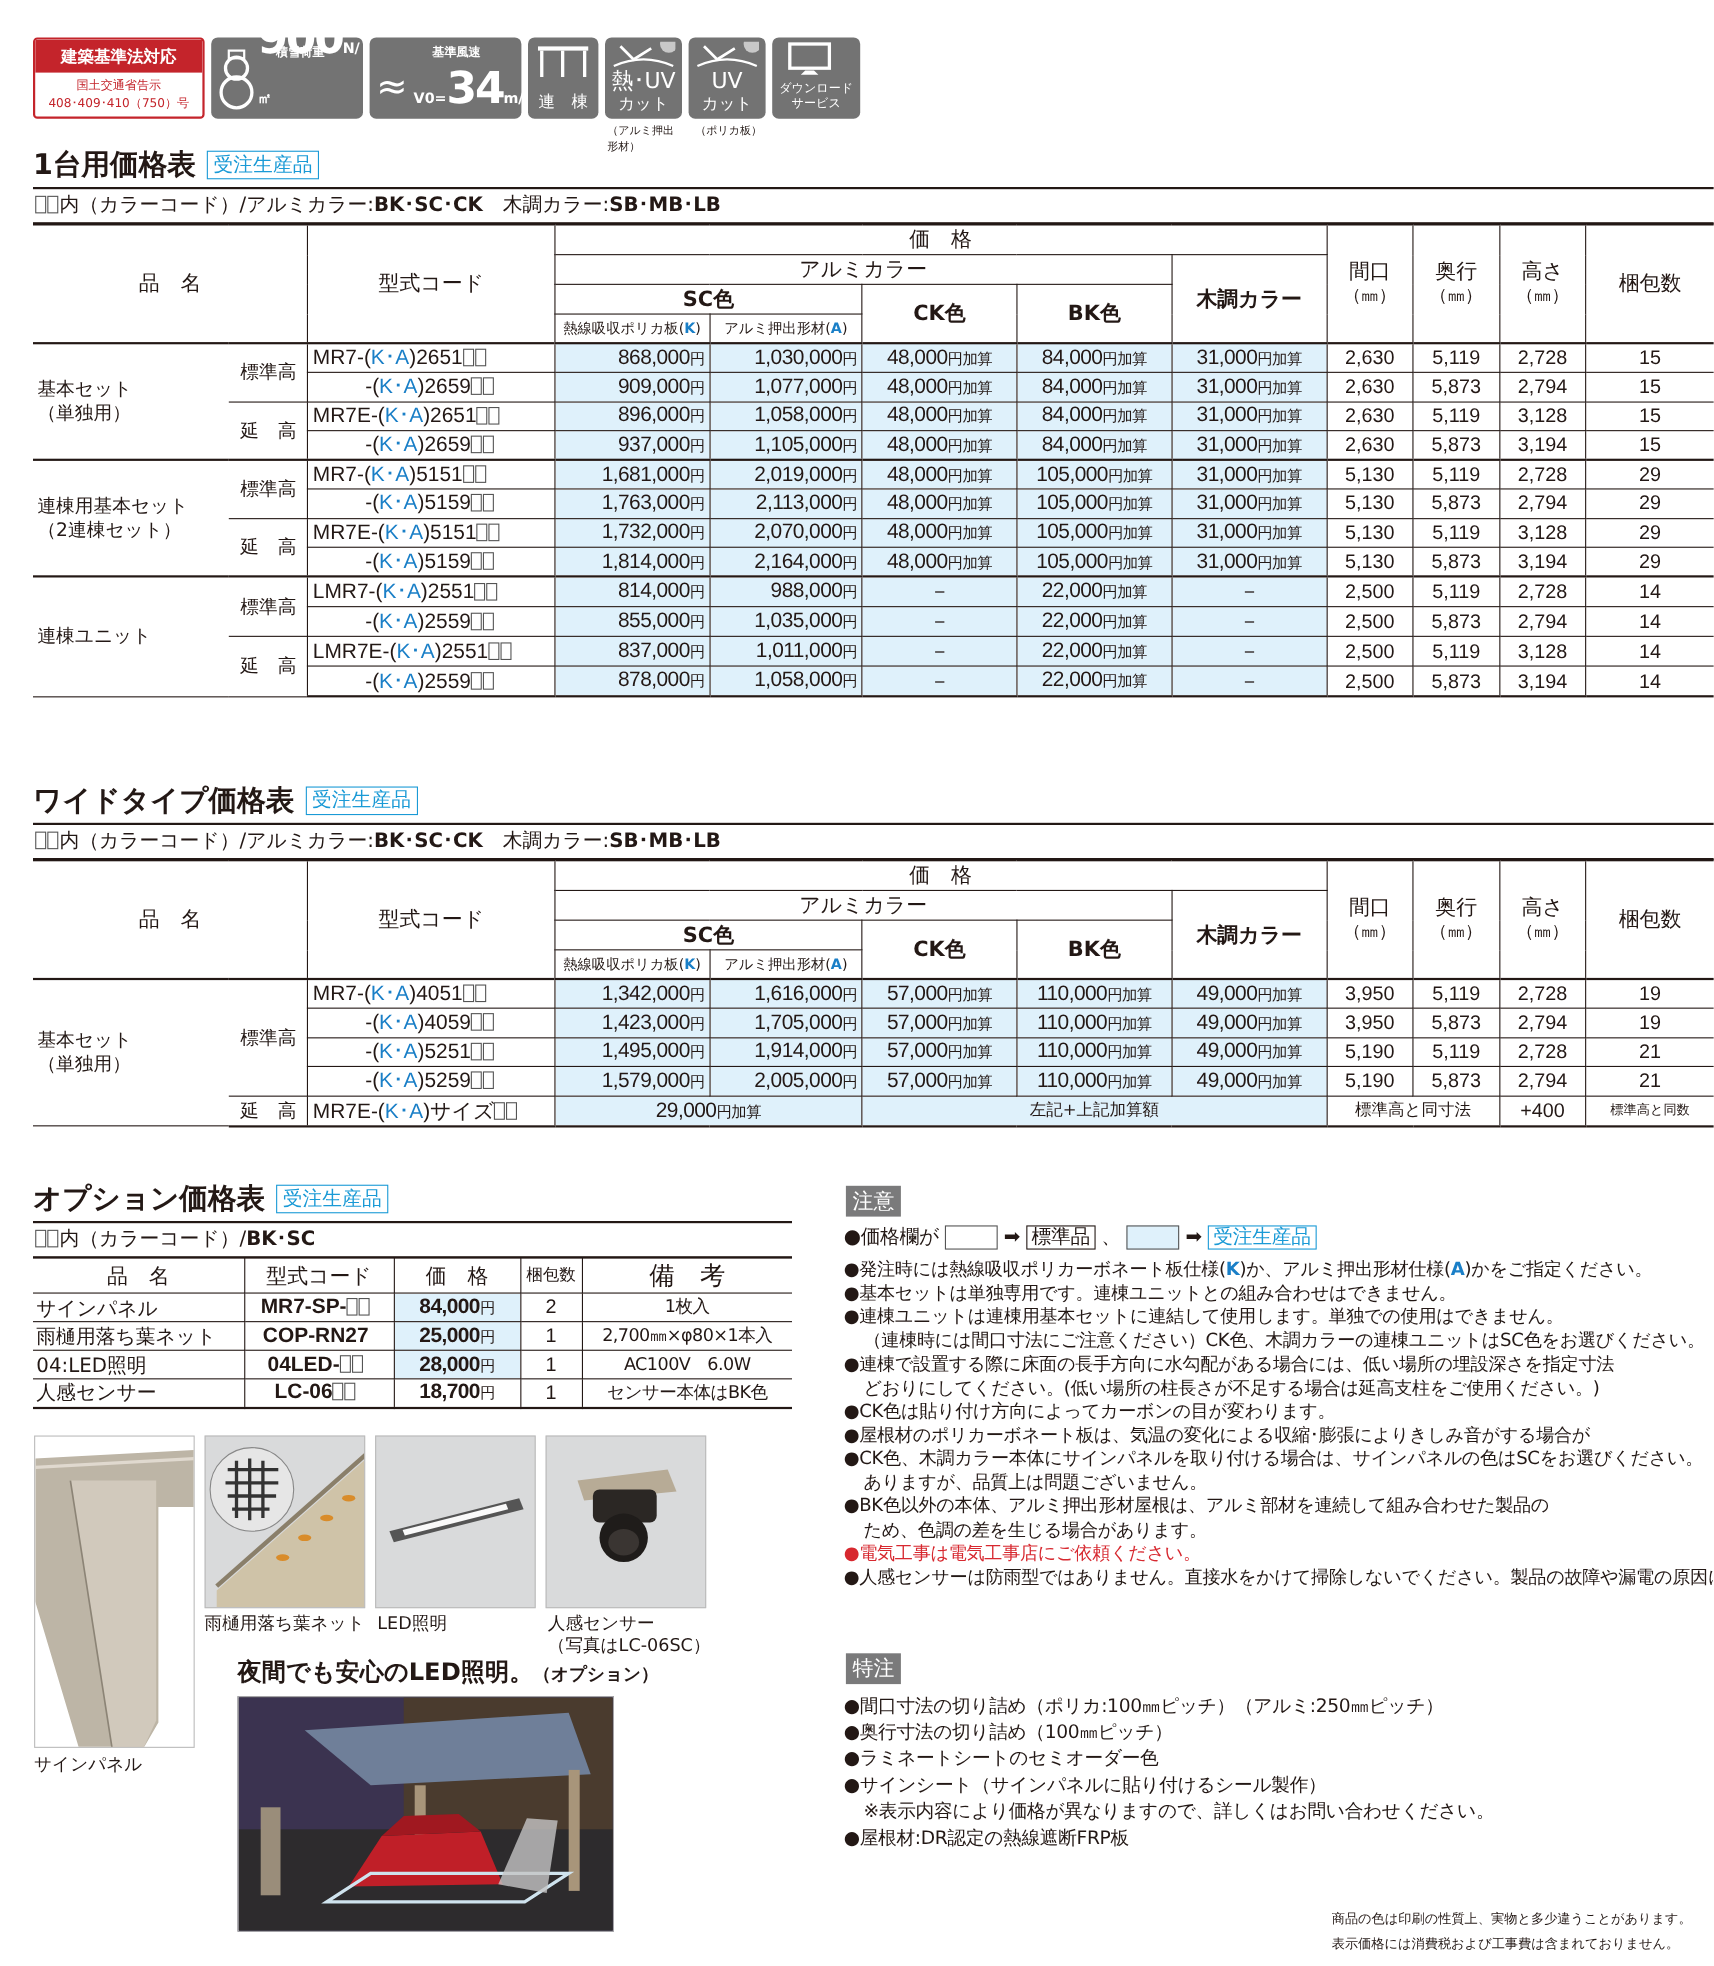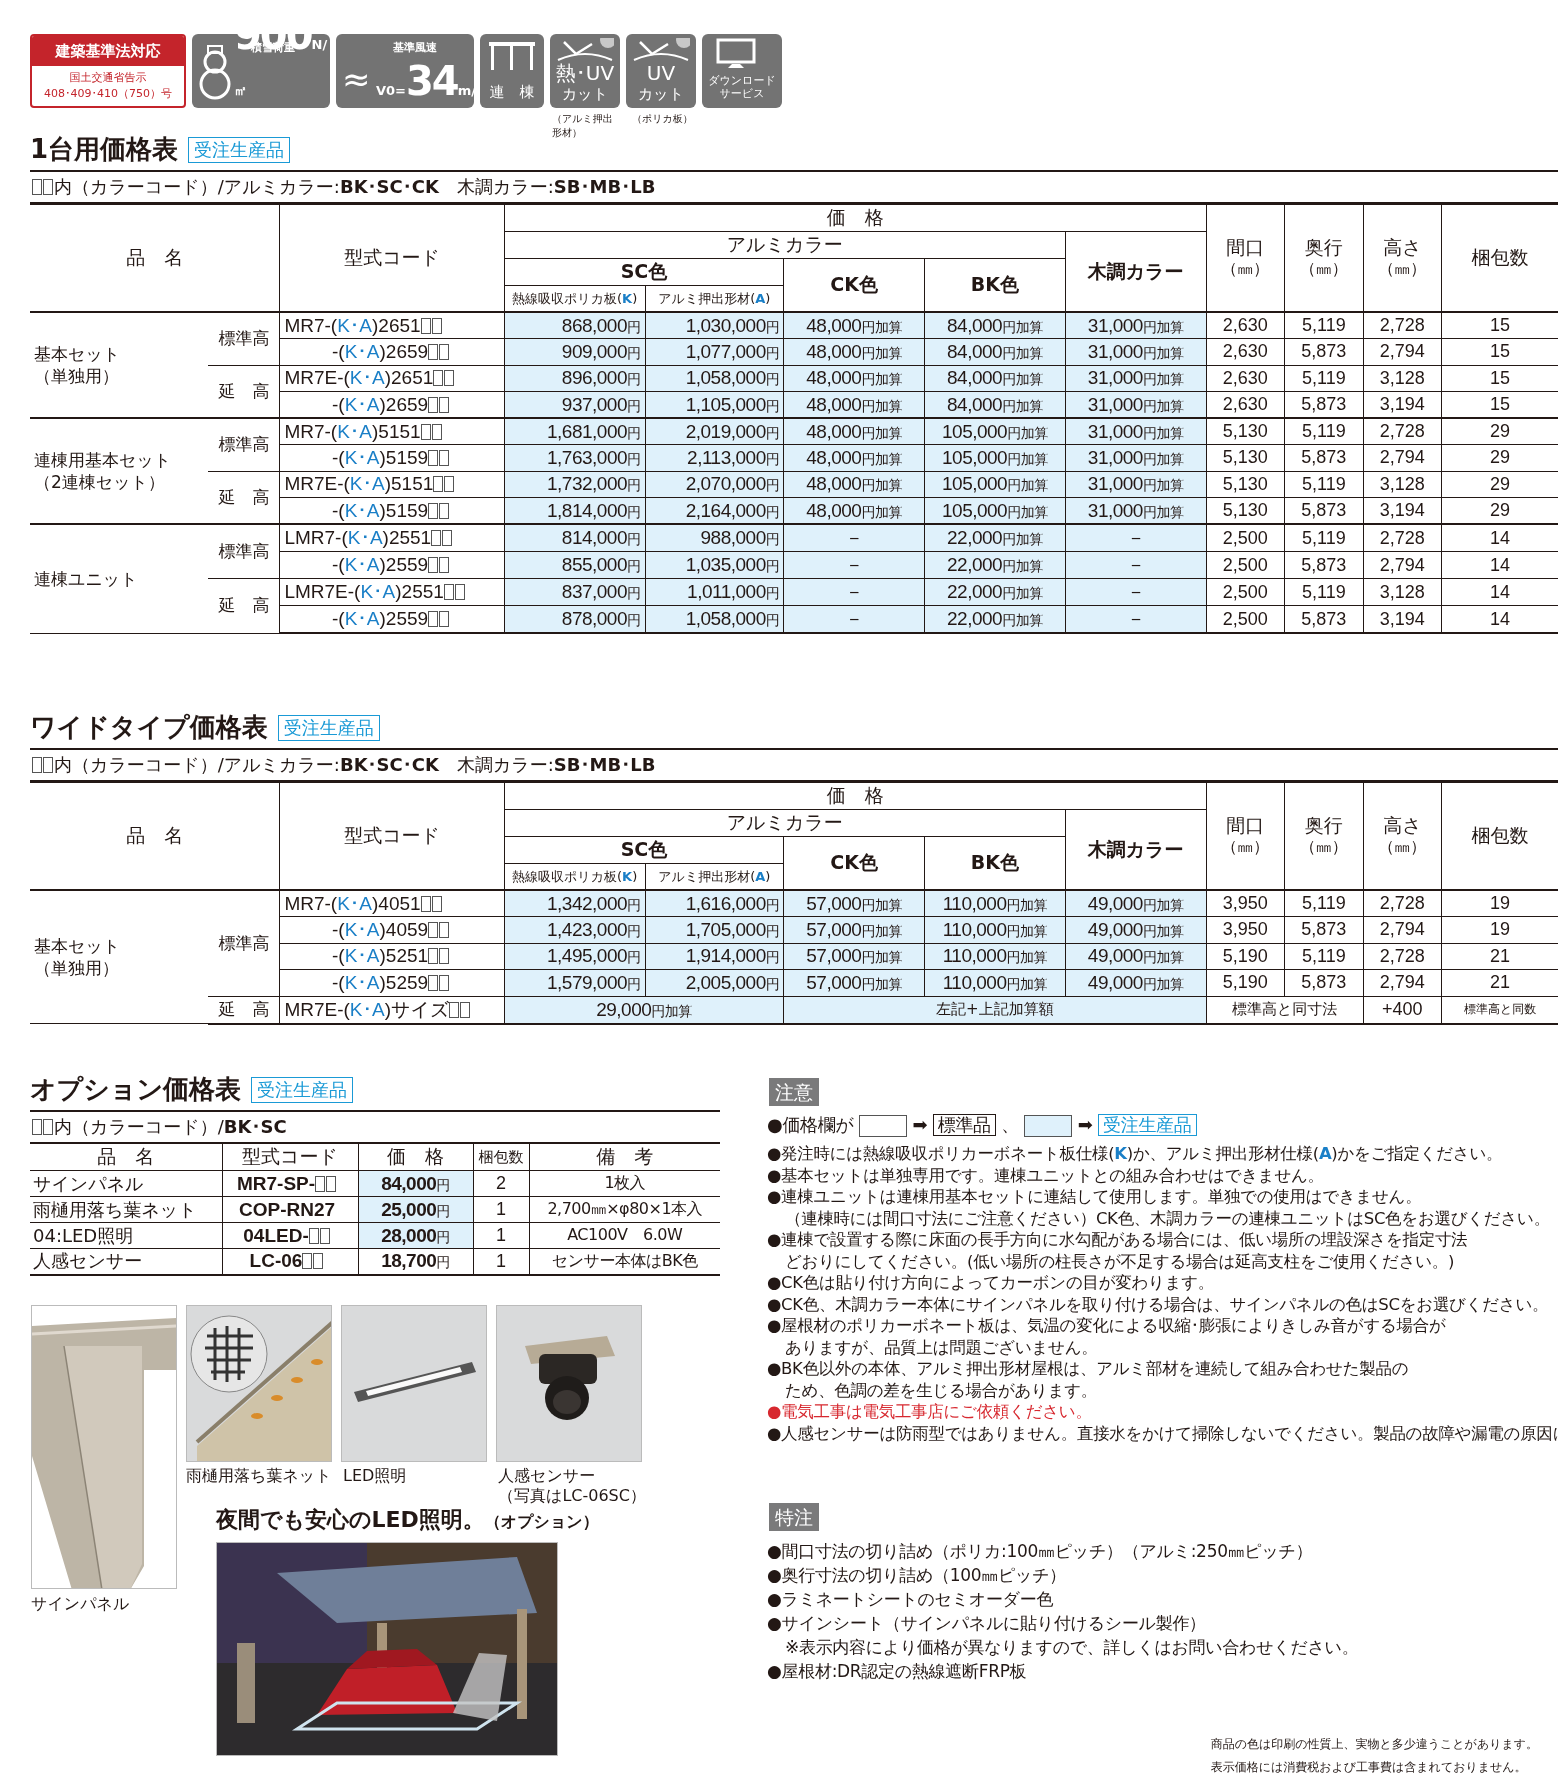--- a/index.html
+++ b/index.html
@@ -491,21 +491,21 @@
       <col style="width:115px">
       <col style="width:56px">
       <col style="width:191px">
     </colgroup>
   <tbody id="opt-tbody">
       <tr>
         <td style="text-align:center;font-size:19px">品　名</td>
         <td style="text-align:center;font-size:19px">型式コード</td>
         <td style="text-align:center;font-size:19px">価　格</td>
         <td style="text-align:center;font-size:15px">梱包数</td>
-        <td style="text-align:center;font-size:19px">備　考</td>
+        <td style="text-align:center;font-size:23px">備　考</td>
       </tr>
       <tr>
         <td style="font-size:18px">サインパネル</td>
         <td class="model" style="text-align:center;padding:0">MR7-SP-<span class="sq"></span><span class="sq"></span></td>
         <td class="price blue" style="text-align:center">84,000<span class="yen">円</span></td>
         <td class="num">2</td>
         <td style="text-align:center;font-size:16px;letter-spacing:-0.5px">1枚入</td>
       </tr>
       <tr>
         <td style="font-size:18px">雨樋用落ち葉ネット</td>
@@ -617,22 +617,22 @@
   <span class="legend-ord">受注生産品</span>
 </div>
 <div class="abs note-list" id="caution-list" style="left:767px;top:1143px;width:790px">
     <div class="li">●発注時には熱線吸収ポリカーボネート板仕様(<b class="ka">K</b>)か、アルミ押出形材仕様(<b class="ka">A</b>)かをご指定ください。</div>
     <div class="li">●基本セットは単独専用です。連棟ユニットとの組み合わせはできません。</div>
     <div class="li">●連棟ユニットは連棟用基本セットに連結して使用します。単独での使用はできません。</div>
     <div class="cont">（連棟時には間口寸法にご注意ください）CK色、木調カラーの連棟ユニットはSC色をお選びください。</div>
     <div class="li">●連棟で設置する際に床面の長手方向に水勾配がある場合には、低い場所の埋設深さを指定寸法</div>
     <div class="cont">どおりにしてください。(低い場所の柱長さが不足する場合は延高支柱をご使用ください。)</div>
     <div class="li">●CK色は貼り付け方向によってカーボンの目が変わります。</div>
+    <div class="li">●屋根材のポリカーボネート板は、気温の変化による収縮･膨張によりきしみ音がする場合が</div>
     <div class="li">●CK色、木調カラー本体にサインパネルを取り付ける場合は、サインパネルの色はSCをお選びください。</div>
-    <div class="li">●屋根材のポリカーボネート板は、気温の変化による収縮･膨張によりきしみ音がする場合が</div>
     <div class="cont">ありますが、品質上は問題ございません。</div>
     <div class="li">●BK色以外の本体、アルミ押出形材屋根は、アルミ部材を連続して組み合わせた製品の</div>
     <div class="cont">ため、色調の差を生じる場合があります。</div>
     <div class="li red">●電気工事は電気工事店にご依頼ください。</div>
     <div class="li">●人感センサーは防雨型ではありません。直接水をかけて掃除しないでください。製品の故障や漏電の原因になります。</div>
   </div>
 
 <div class="abs" style="left:769px;top:1503px">
   <div class="note-tag">特注</div>
 </div>

